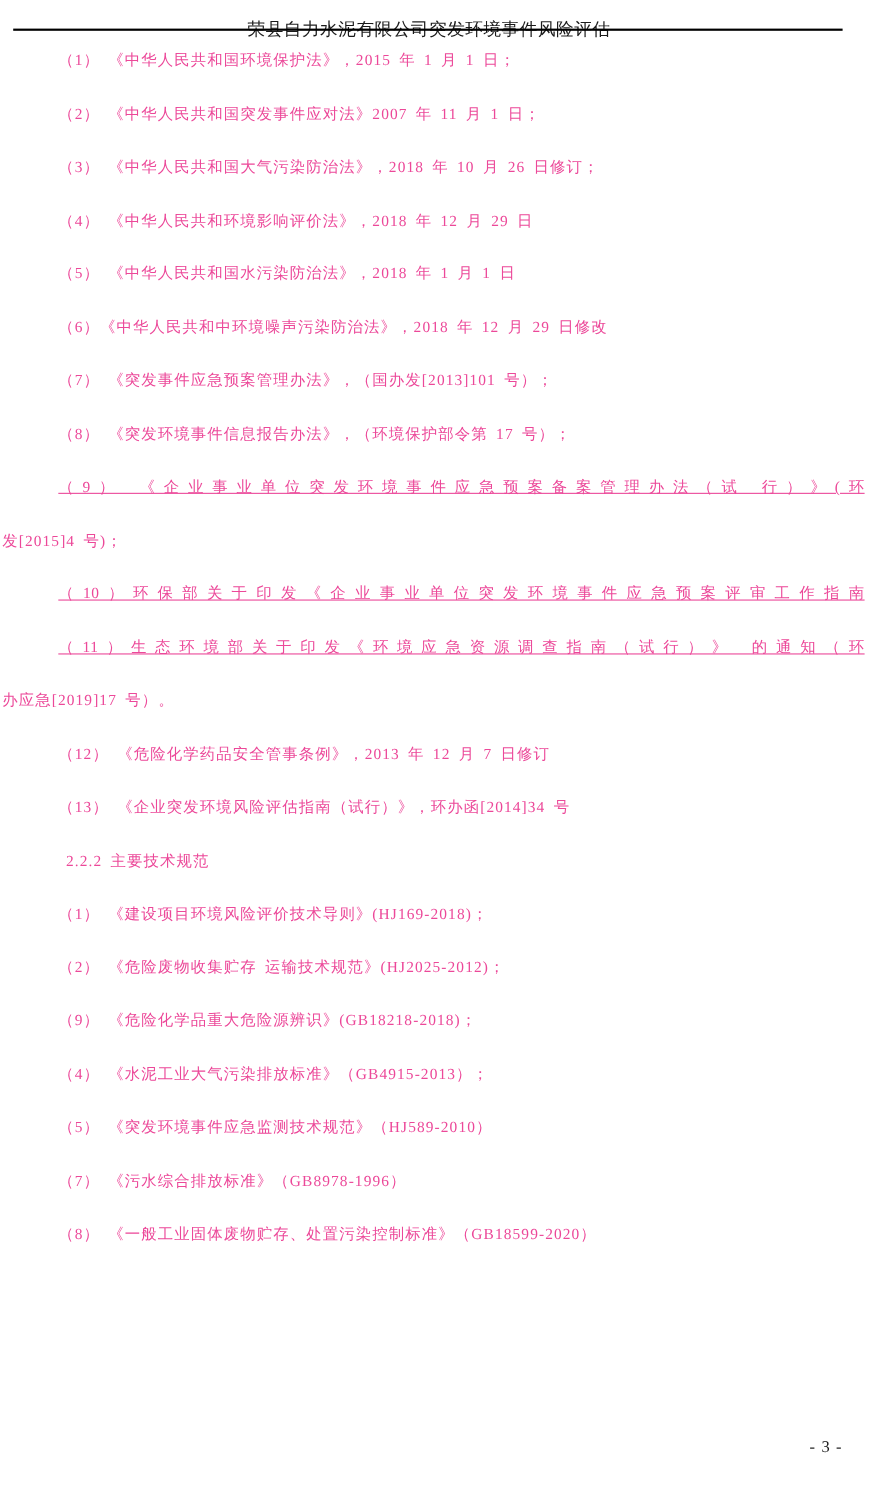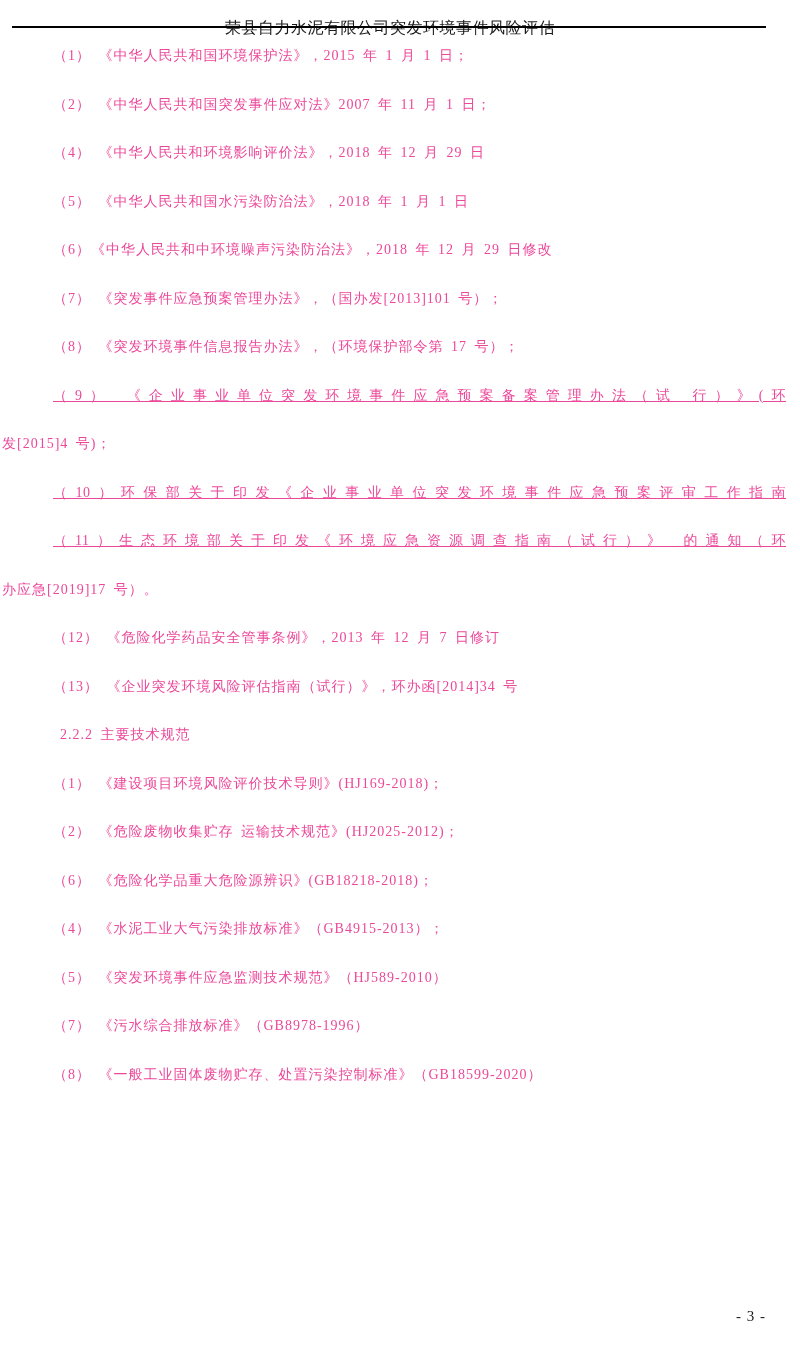--- a/index.html
+++ b/index.html
@@ -58,36 +58,37 @@
 </head>
 <body>
 
 <div class="page">
   <div class="header-title">荣县自力水泥有限公司突发环境事件风险评估</div>
   <div class="header-rule"></div>
 
   <div class="doc-body">
       <div class="line indent">（1） 《中华人民共和国环境保护法》，2015 年 1 月 1 日；</div>
       <div class="line indent">（2） 《中华人民共和国突发事件应对法》2007 年 11 月 1 日；</div>
+      <div class="line indent">（3） 《中华人民共和国大气污染防治法》，2018 年 10 月 26 日修订；</div>
       <div class="line indent">（4） 《中华人民共和环境影响评价法》，2018 年 12 月 29 日</div>
       <div class="line indent">（5） 《中华人民共和国水污染防治法》，2018 年 1 月 1 日</div>
       <div class="line indent">（6）《中华人民共和中环境噪声污染防治法》，2018 年 12 月 29 日修改</div>
       <div class="line indent">（7） 《突发事件应急预案管理办法》，（国办发[2013]101 号）；</div>
       <div class="line indent">（8） 《突发环境事件信息报告办法》，（环境保护部令第 17 号）；</div>
       <div class="line indent fill">（9） 《企业事业单位突发环境事件应急预案备案管理办法（试 行）》(环</div>
       <div class="line">发[2015]4 号)；</div>
       <div class="line indent fill">（10）环保部关于印发《企业事业单位突发环境事件应急预案评审工作指南</div>
       <div class="line indent fill">（11）生态环境部关于印发《环境应急资源调查指南（试行）》 的通知（环</div>
       <div class="line">办应急[2019]17 号）。</div>
       <div class="line indent">（12） 《危险化学药品安全管事条例》，2013 年 12 月 7 日修订</div>
       <div class="line indent">（13） 《企业突发环境风险评估指南（试行）》，环办函[2014]34 号</div>
       <div class="line heading">2.2.2 主要技术规范</div>
       <div class="line indent">（1） 《建设项目环境风险评价技术导则》(HJ169-2018)；</div>
       <div class="line indent">（2） 《危险废物收集贮存 运输技术规范》(HJ2025-2012)；</div>
-      <div class="line indent">（6） 《危险化学品重大危险源辨识》(GB18218-2018)；</div>
+      <div class="line indent">（9） 《危险化学品重大危险源辨识》(GB18218-2018)；</div>
       <div class="line indent">（4） 《水泥工业大气污染排放标准》（GB4915-2013）；</div>
       <div class="line indent">（5） 《突发环境事件应急监测技术规范》（HJ589-2010）</div>
       <div class="line indent">（7） 《污水综合排放标准》（GB8978-1996）</div>
       <div class="line indent">（8） 《一般工业固体废物贮存、处置污染控制标准》（GB18599-2020）</div>
     </div>
 
   <div class="page-number">- 3 -</div>
 </div>
 
 </body></html>

